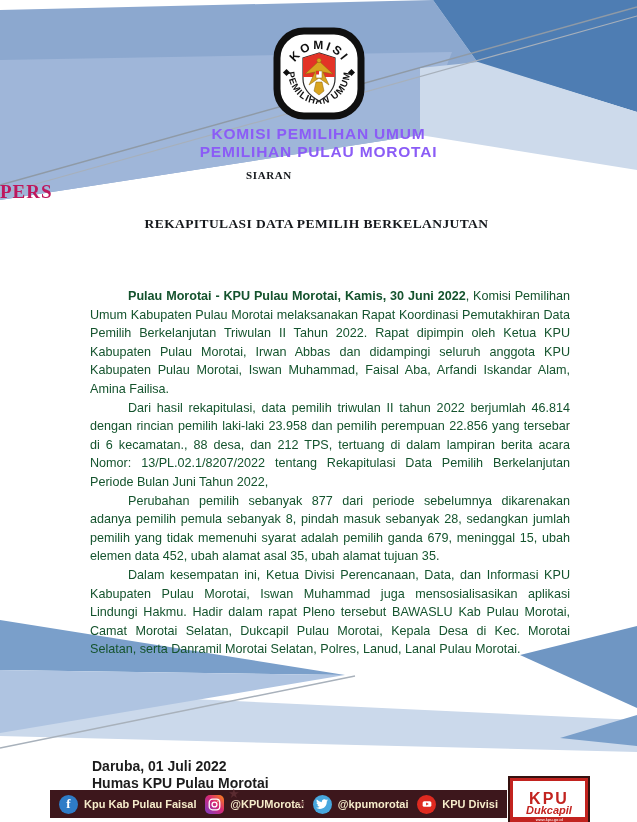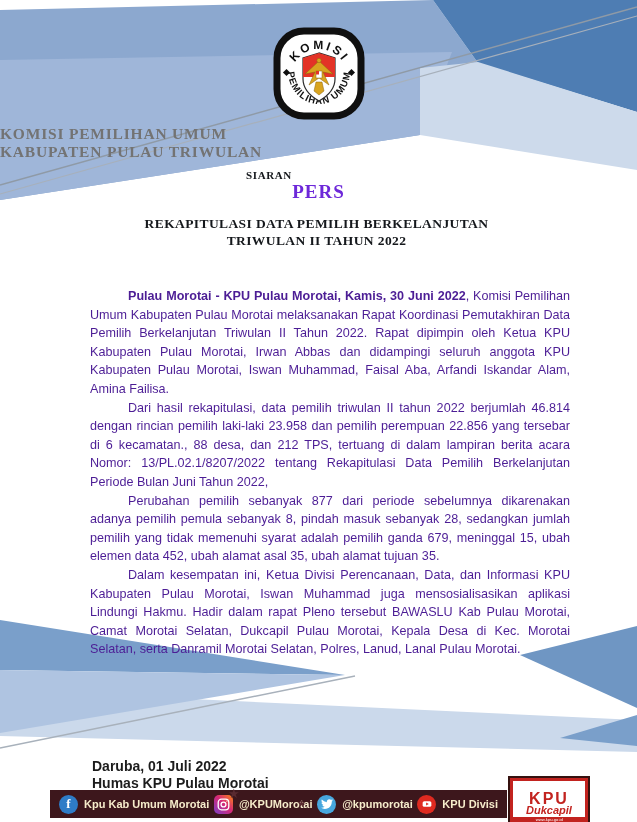--- a/index.html
+++ b/index.html
@@ -9,34 +9,34 @@
     font-family:"Liberation Sans", sans-serif;
   }
   svg.decor{position:absolute;left:0;z-index:0;display:block;}
   .header-decor{top:0;}
   .bottom-decor{top:600px;}
 
   
   .logo-wrap{position:absolute;left:272px;top:27px;width:94px;height:93px;z-index:3;}
 
   
-  .org-title{position:absolute;left:0;top:125px;width:637px;z-index:2;
-    font-family:Liberation Serif, serif;font-weight:700;color:#737373;}
+  .org-title{position:absolute;left:0;top:125px;width:637px;text-align:center;z-index:2;
+    font-family:Liberation Sans, sans-serif;font-weight:700;color:#8b5cf6;}
   .org-title .l1,.org-title .l2{font-size:15.5px;line-height:18px;letter-spacing:0.8px;}
   .siaran{position:absolute;left:0;top:169px;width:538px;text-align:center;z-index:2;
     font-family:"Liberation Serif", serif;font-weight:700;font-size:11px;letter-spacing:0.6px;color:#15181c;}
-  .pers{position:absolute;left:0;top:181px;width:637px;text-align:center;z-index:2;
-    font-family:"Liberation Serif", serif;font-weight:700;font-size:19px;letter-spacing:1px;color:#6d28d9;}
+  .pers{position:absolute;left:0;top:181px;width:637px;z-index:2;
+    font-family:"Liberation Serif", serif;font-weight:700;font-size:19px;letter-spacing:1px;color:#be185d;}
   .doc-title{position:absolute;left:0;top:216px;width:633px;text-align:center;z-index:2;
     font-family:"Liberation Serif", serif;font-weight:700;font-size:13.5px;line-height:16.5px;
     letter-spacing:0.4px;color:#15181c;}
 
   
   .press-body{position:absolute;left:90px;top:287px;width:480px;z-index:2;
-    font-size:12.6px;line-height:18.6px;color:#4c1d95;text-align:justify;}
+    font-size:12.6px;line-height:18.6px;color:#14532d;text-align:justify;}
   .press-body p{margin:0;text-indent:38px;}
 
   
   .sig-block{position:absolute;left:92px;top:758px;z-index:2;
     font-weight:700;font-size:14px;line-height:17px;color:#1c1c1c;}
 
   .social-bar{position:absolute;left:50px;top:790px;width:457px;height:28px;z-index:4;
     background:#3D171C;display:flex;align-items:center;justify-content:space-between;
     padding:0 9px;box-sizing:border-box;}
   .bar-star{position:absolute;color:#5a2b30;font-size:13px;top:-4px;pointer-events:none;}
@@ -107,48 +107,47 @@
           <circle cx="47" cy="33.5" r="2.2"></circle>
         </g>
         <rect x="44" y="44" width="6" height="7" fill="#ffffff" stroke="#8a6410" stroke-width="0.5"></rect>
         <rect x="44" y="44" width="3" height="3.5" fill="#E33327"></rect>
       </g>
     </svg>
   </div>
 
   <div class="org-title">
     <div class="l1">KOMISI PEMILIHAN UMUM</div>
-    <div class="l2">KABUPATEN PULAU TRIWULAN</div>
+    <div class="l2">PEMILIHAN PULAU MOROTAI</div>
   </div>
   <div class="siaran">SIARAN</div>
   <div class="pers">PERS</div>
   <div class="doc-title">
     <div>REKAPITULASI DATA PEMILIH BERKELANJUTAN</div>
-    <div>TRIWULAN II TAHUN 2022</div>
   </div>
 
   <div class="press-body">
     <p><b>Pulau Morotai -  KPU Pulau Morotai, Kamis, 30 Juni 2022</b><span>, Komisi Pemilihan Umum Kabupaten Pulau Morotai melaksanakan Rapat Koordinasi Pemutakhiran Data Pemilih Berkelanjutan Triwulan II Tahun 2022. Rapat dipimpin oleh Ketua KPU Kabupaten Pulau Morotai, Irwan Abbas dan didampingi seluruh anggota KPU Kabupaten Pulau Morotai, Iswan Muhammad, Faisal Aba, Arfandi Iskandar Alam, Amina Failisa.</span></p>
     <p><span>Dari hasil rekapitulasi, data pemilih triwulan II tahun 2022 berjumlah 46.814 dengan rincian pemilih laki-laki 23.958 dan pemilih perempuan 22.856 yang tersebar di 6 kecamatan., 88  desa, dan 212 TPS, tertuang di dalam lampiran berita acara Nomor: 13/PL.02.1/8207/2022 tentang Rekapitulasi Data Pemilih Berkelanjutan Periode Bulan Juni Tahun 2022,</span></p>
     <p><span>Perubahan pemilih sebanyak 877 dari periode sebelumnya dikarenakan adanya pemilih pemula sebanyak 8, pindah masuk sebanyak 28, sedangkan jumlah pemilih yang tidak memenuhi syarat adalah pemilih ganda 679, meninggal 15, ubah elemen data 452, ubah alamat asal 35, ubah alamat tujuan 35.</span></p>
     <p><span>Dalam kesempatan ini, Ketua Divisi Perencanaan, Data, dan Informasi KPU Kabupaten Pulau Morotai, Iswan Muhammad juga mensosialisasikan aplikasi Lindungi Hakmu. Hadir dalam rapat Pleno tersebut BAWASLU Kab Pulau Morotai, Camat Morotai Selatan, Dukcapil Pulau Morotai, Kepala Desa di Kec. Morotai Selatan, serta Danramil Morotai Selatan, Polres, Lanud, Lanal Pulau Morotai.</span></p>
   </div>
 
   <div class="sig-block">
     <div>Daruba, 01 Juli  2022</div>
     <div>Humas KPU Pulau Morotai</div>
   </div>
 
   <div class="social-bar">
     <span class="bar-star star-a">★</span>
     <span class="bar-star star-b">★</span>
 
     <div class="chip">
       <span class="icon fb">f</span>
-      <span class="handle">Kpu Kab Umum Morotai</span>
+      <span class="handle">Kpu Kab Pulau Faisal</span>
     </div>
 
     <div class="chip">
       <span class="icon ig">
         <svg width="13" height="13" viewBox="0 0 16 16" fill="none" stroke="#ffffff" stroke-width="1.6">
           <rect x="1.5" y="1.5" width="13" height="13" rx="4"></rect>
           <circle cx="8" cy="8" r="3"></circle>
           <circle cx="12.2" cy="3.8" r="0.8" fill="#ffffff" stroke="none"></circle>
         </svg>
       </span>

